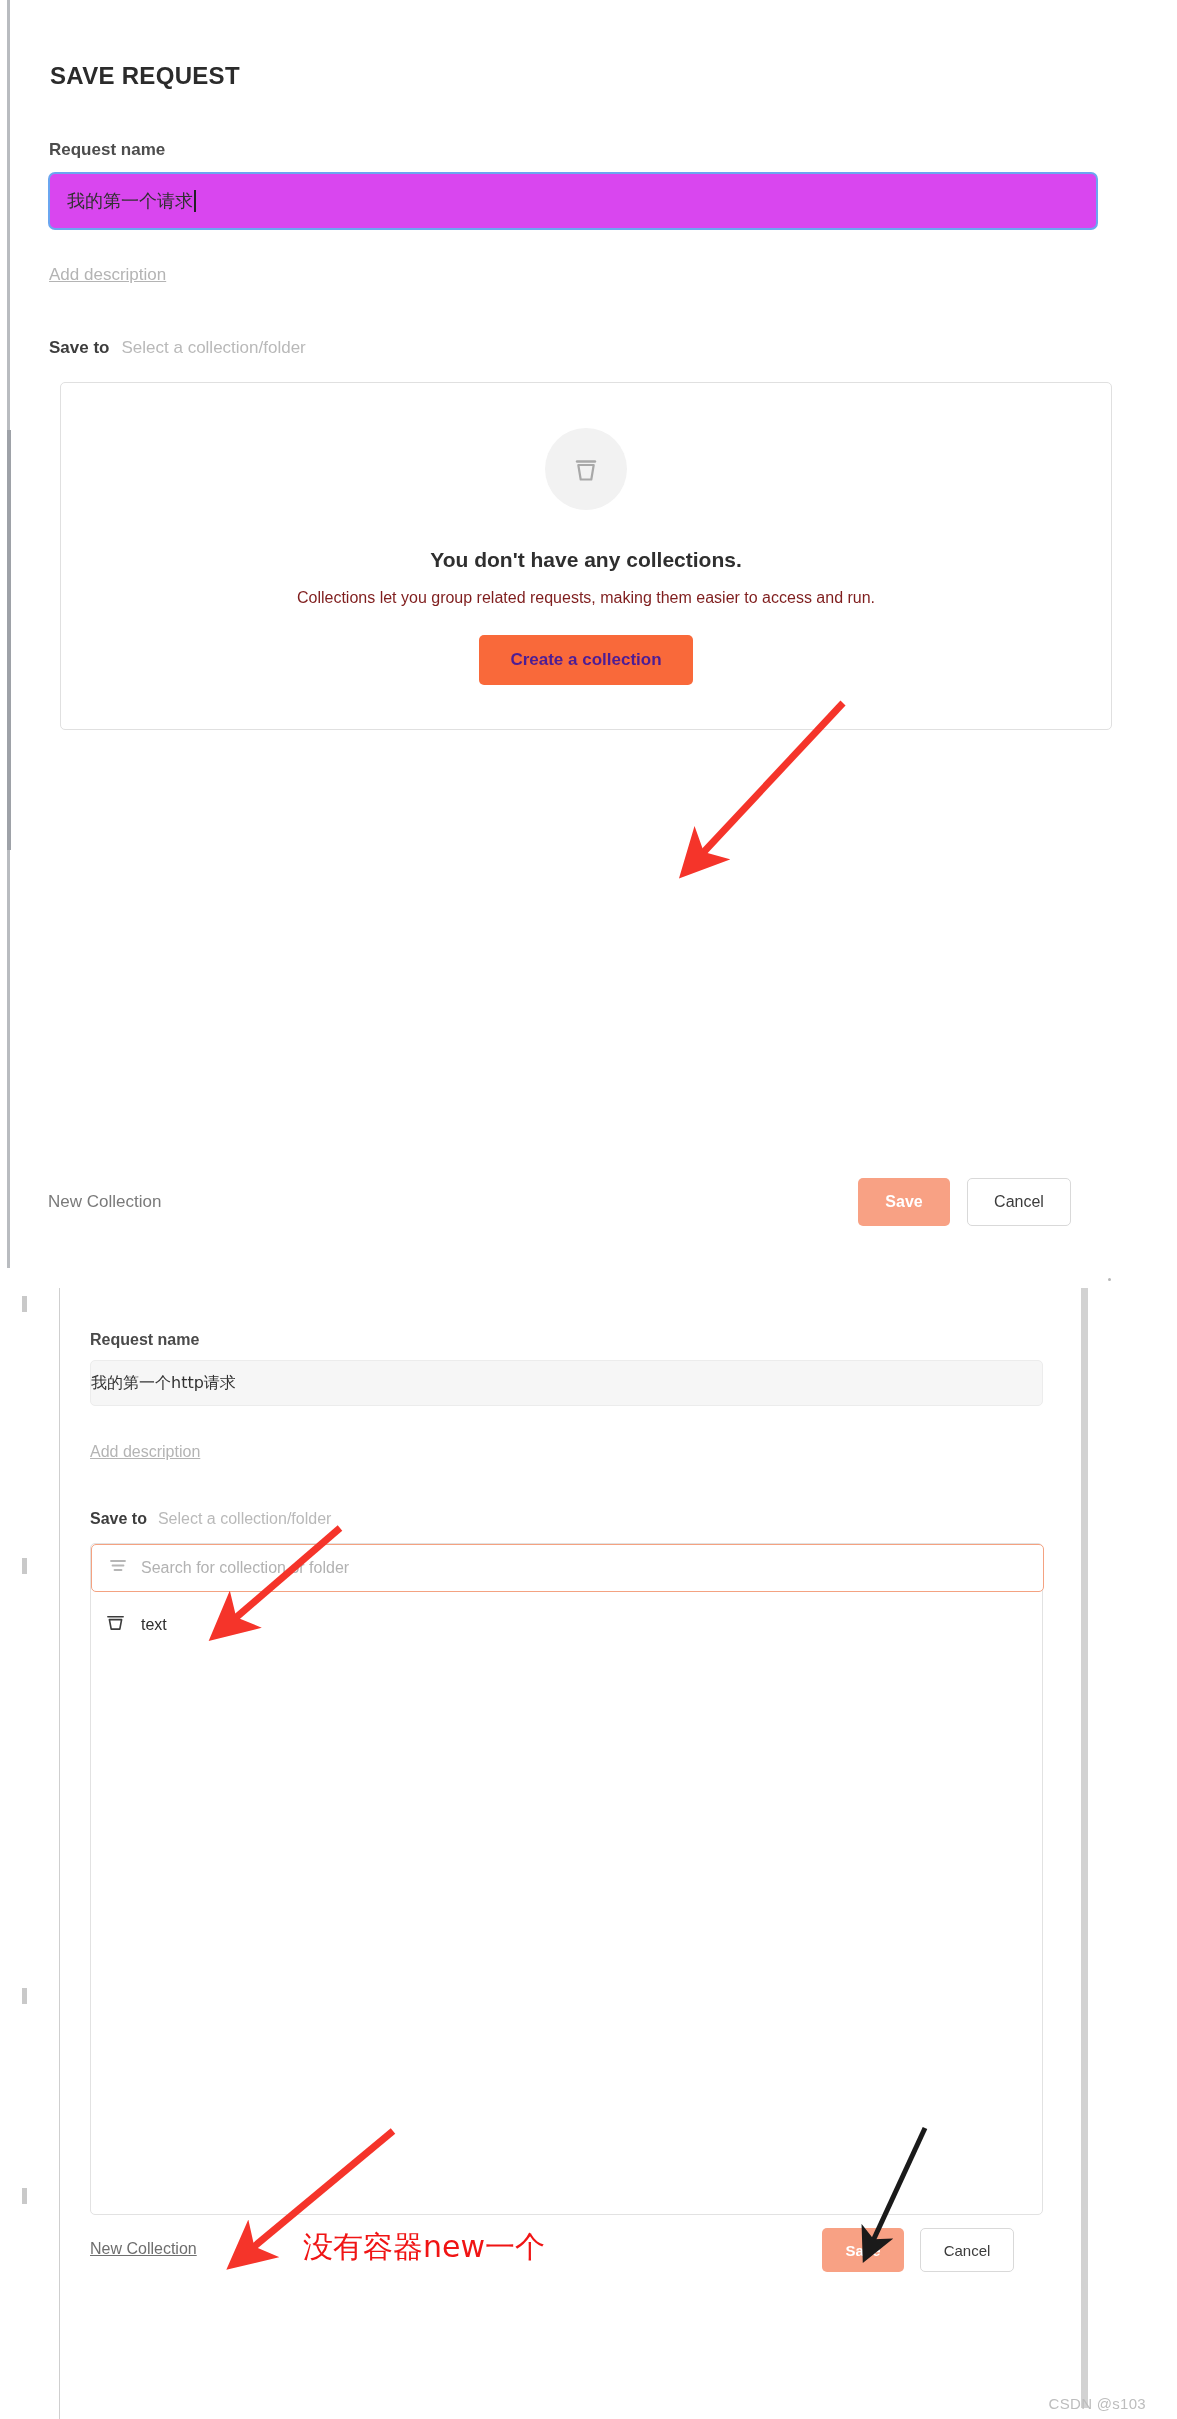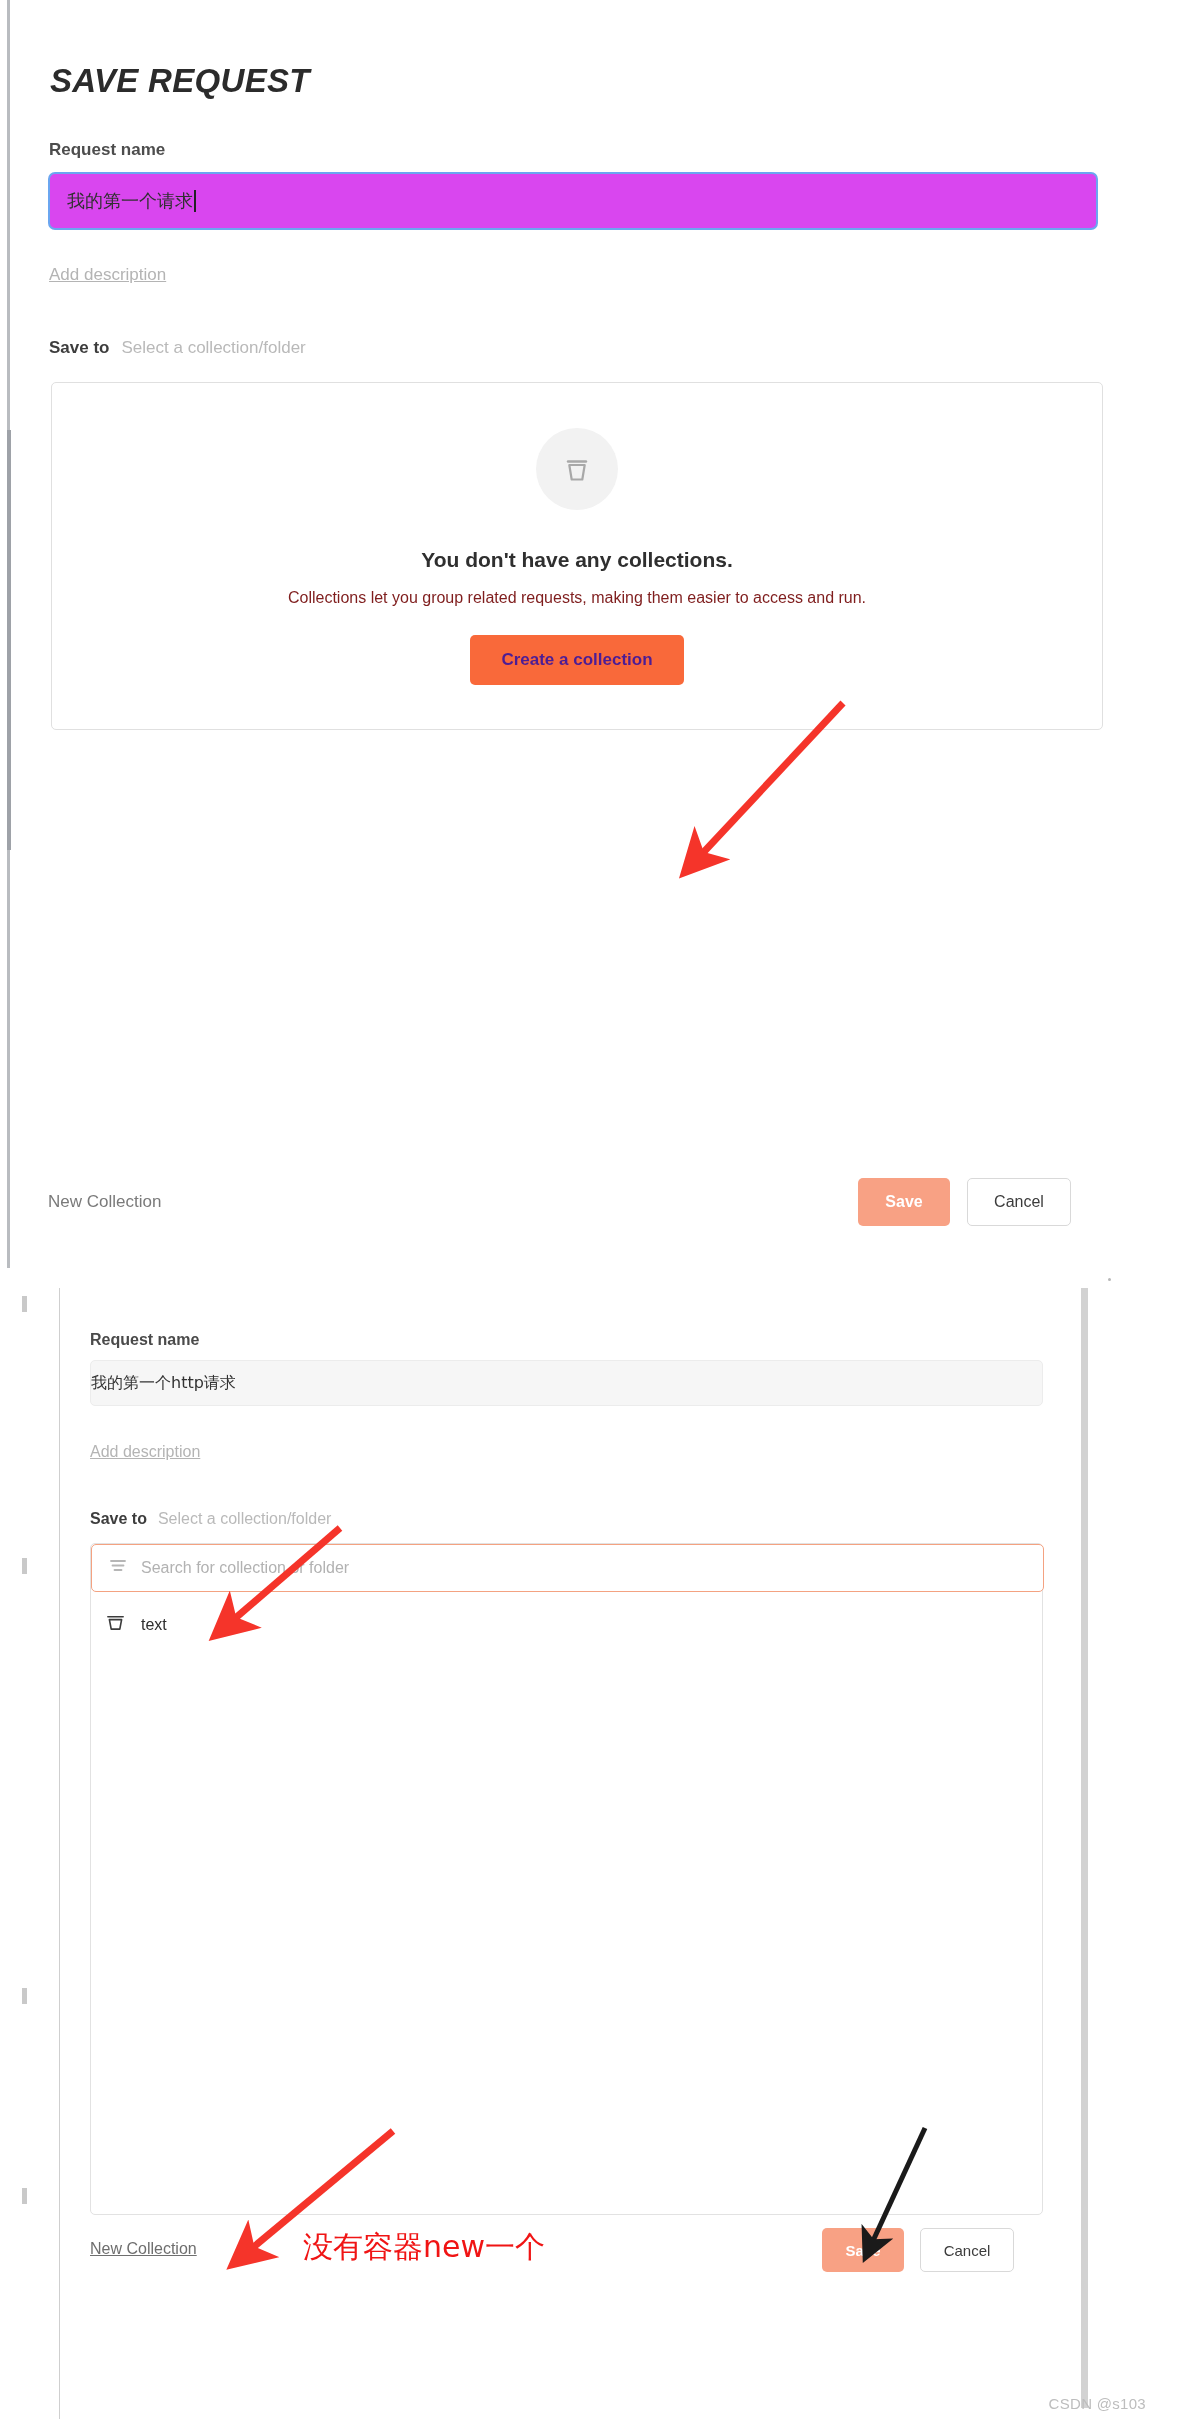--- a/index.html
+++ b/index.html
@@ -29,24 +29,23 @@
     background: #b9bcc0;
   }
   .p1-edge-left2 {
     position: absolute; left: 7px; top: 430px;
     width: 4px; height: 420px;
     background: #9ea2a8;
   }
 
   .save-title {
     position: absolute; left: 50px; top: 62px;
-    font-size: 33px; font-weight: bold;
+    font-size: 24px; font-weight: bold;
     letter-spacing: 0.3px;
     color: #2b2b2b;
-    font-style: italic;
   }
   .req-name-label {
     position: absolute; left: 49px; top: 140px;
     font-size: 17px; font-weight: bold;
     color: #4d4d4d;
   }
   .req-name-input {
     position: absolute; left: 48px; top: 172px;
     width: 1050px; height: 58px;
     border: 2px solid #6ba6f0;
@@ -72,21 +71,21 @@
     cursor: pointer;
   }
   .saveto-row {
     position: absolute; left: 49px; top: 338px;
     display: flex; align-items: baseline; gap: 12px;
   }
   .saveto-label { font-size: 17px; font-weight: bold; color: #3d3d3d; }
   .saveto-hint  { font-size: 17px; color: #b9b9b9; }
 
   .collection-box {
-    position: absolute; left: 51px; top: 382px;
+    position: absolute; left: 60px; top: 382px;
     width: 1052px; height: 348px;
     border: 1px solid #e0e0e0;
     border-radius: 5px;
     background: #ffffff;
   }
   
   .empty-wrap {
     position: absolute; left: 0; top: 0;
     width: 100%; height: 100%;
     display: flex; flex-direction: column;

